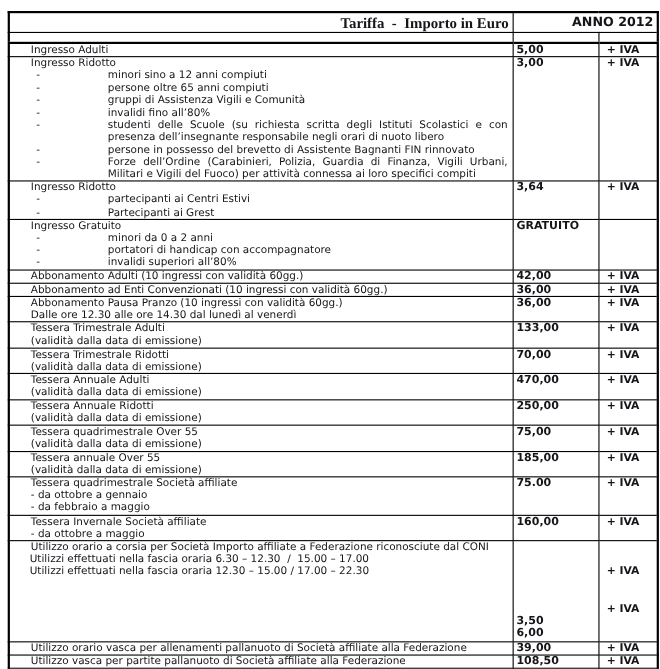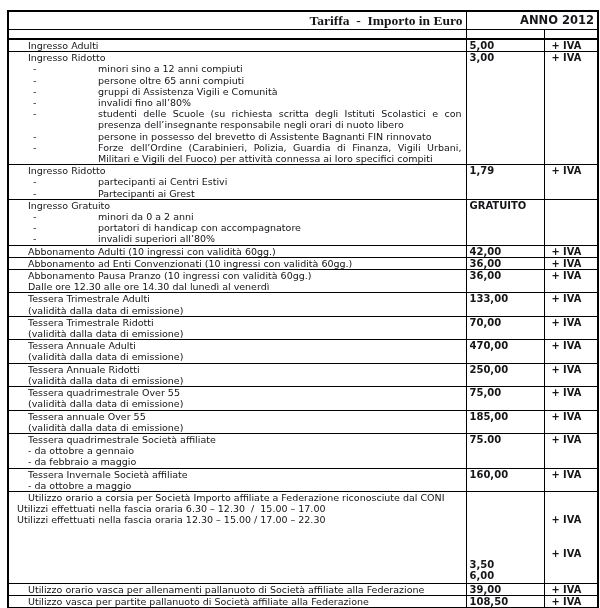--- a/index.html
+++ b/index.html
@@ -31,21 +31,21 @@
   tr.sp-top td{border-bottom:2px solid #000;}
 
   td.c-price{text-align:left;font-weight:bold;font-size:10px;}
   td.c-iva{font-weight:bold;font-size:9.8px;padding-left:7px;white-space:pre;}
 
   .bullets{padding-left:21px;}
   .bullet{display:flex;}
   .bullet .mk{flex:0 0 22px;}
   .bullet .txt{flex:1;text-align:justify;padding-right:1px;margin-left:43px;}
 
-  .sub{padding-left:5px;white-space:pre-wrap;}
+  .sub{padding-left:5px;white-space:pre-wrap;margin-left:10px;}
   .line{white-space:pre-wrap;margin-left:16px;}
   .minh4{min-height:45px;}
   tr.vb td.c-price, tr.vb td.c-iva{vertical-align:bottom;padding-bottom:1px;}
 </style>
 </head>
 <body>
 
 <table class="tariff">
   <colgroup>
       <col class="c1">
@@ -117,21 +117,21 @@
         <div class="bullet">
               <span class="mk">-</span>
               <span class="txt">partecipanti ai Centri Estivi</span>
             </div>
         <div class="bullet">
               <span class="mk">-</span>
               <span class="txt">Partecipanti ai Grest</span>
             </div>
       </div>
     </td>
-    <td class="c-price">1,79</td>
+    <td class="c-price">3,64</td>
     <td class="c-iva">+ IVA</td>
   </tr>
 
   <tr>
     <td>
       <div class="line">Ingresso Gratuito</div>
       <div class="bullets">
         <div class="bullet">
               <span class="mk">-</span>
               <span class="txt">minori da 0 a 2 anni</span>

